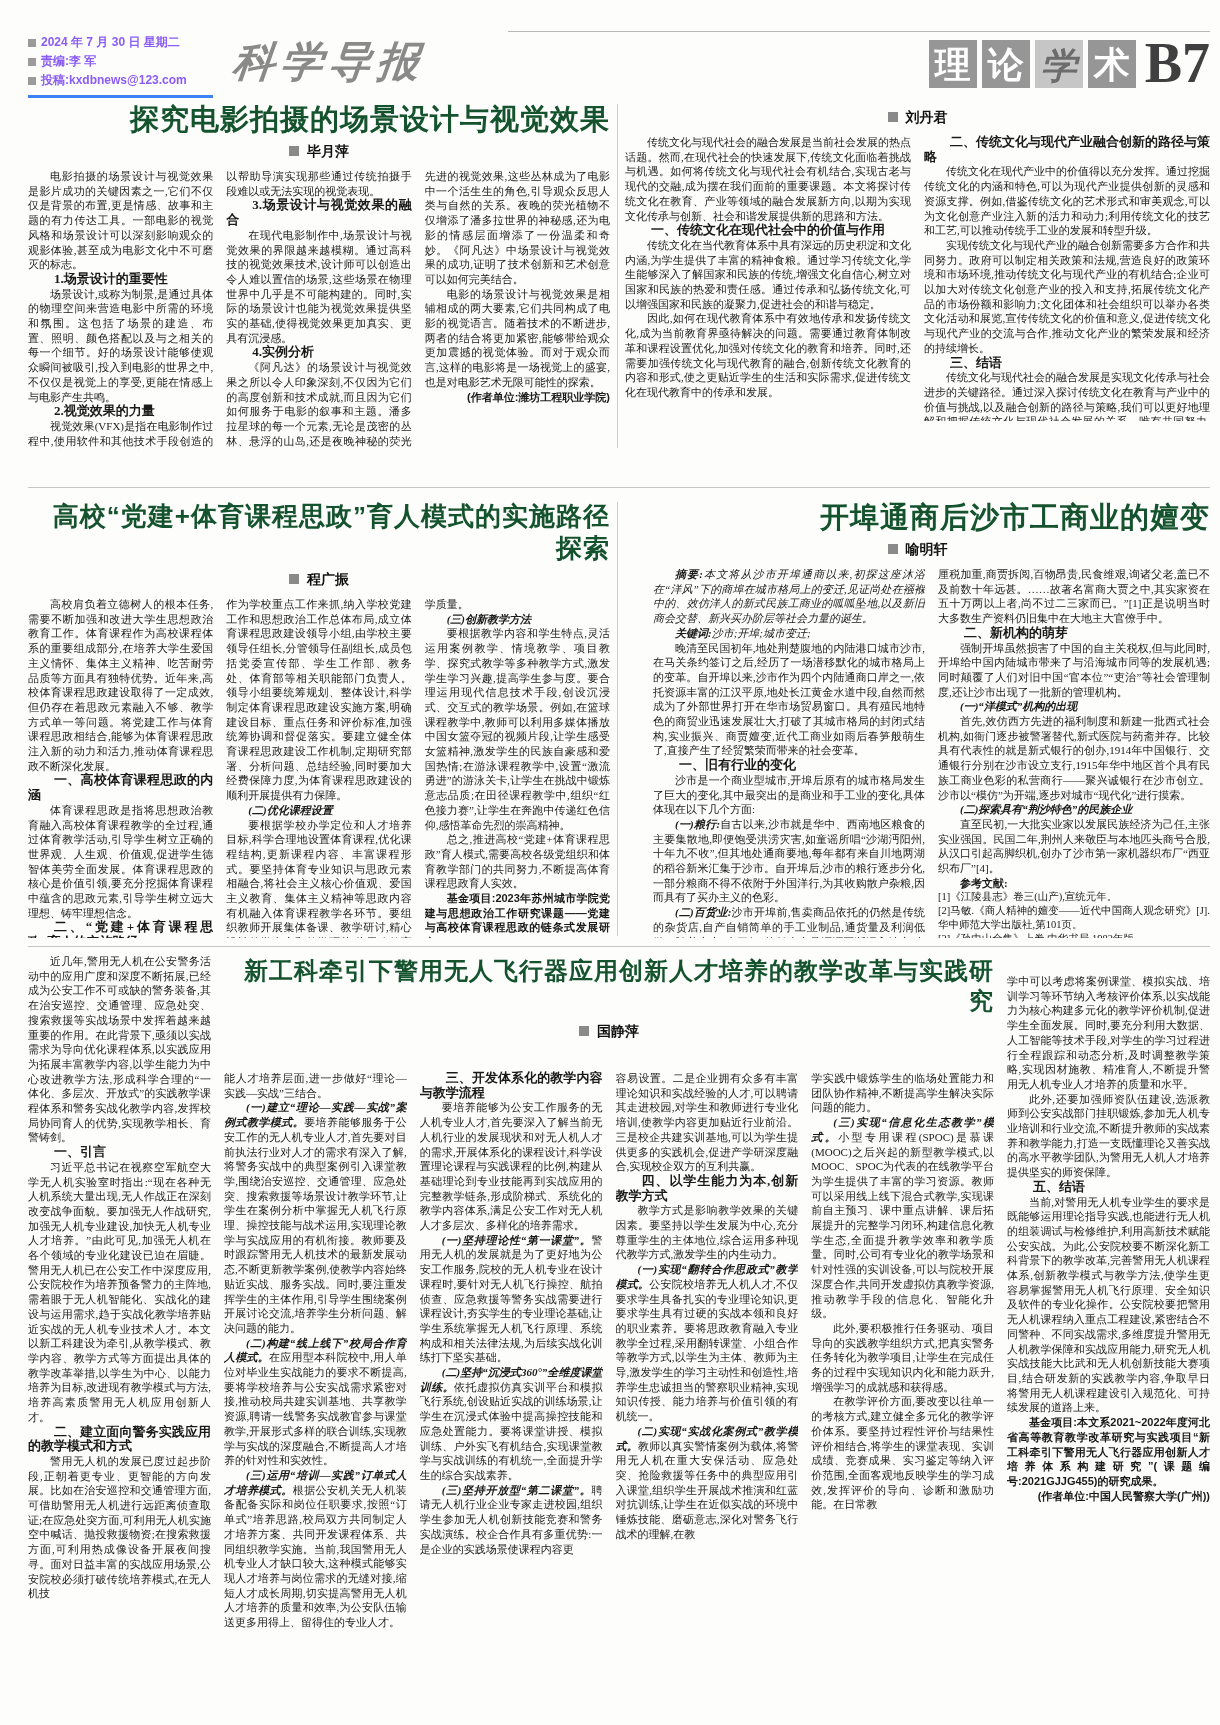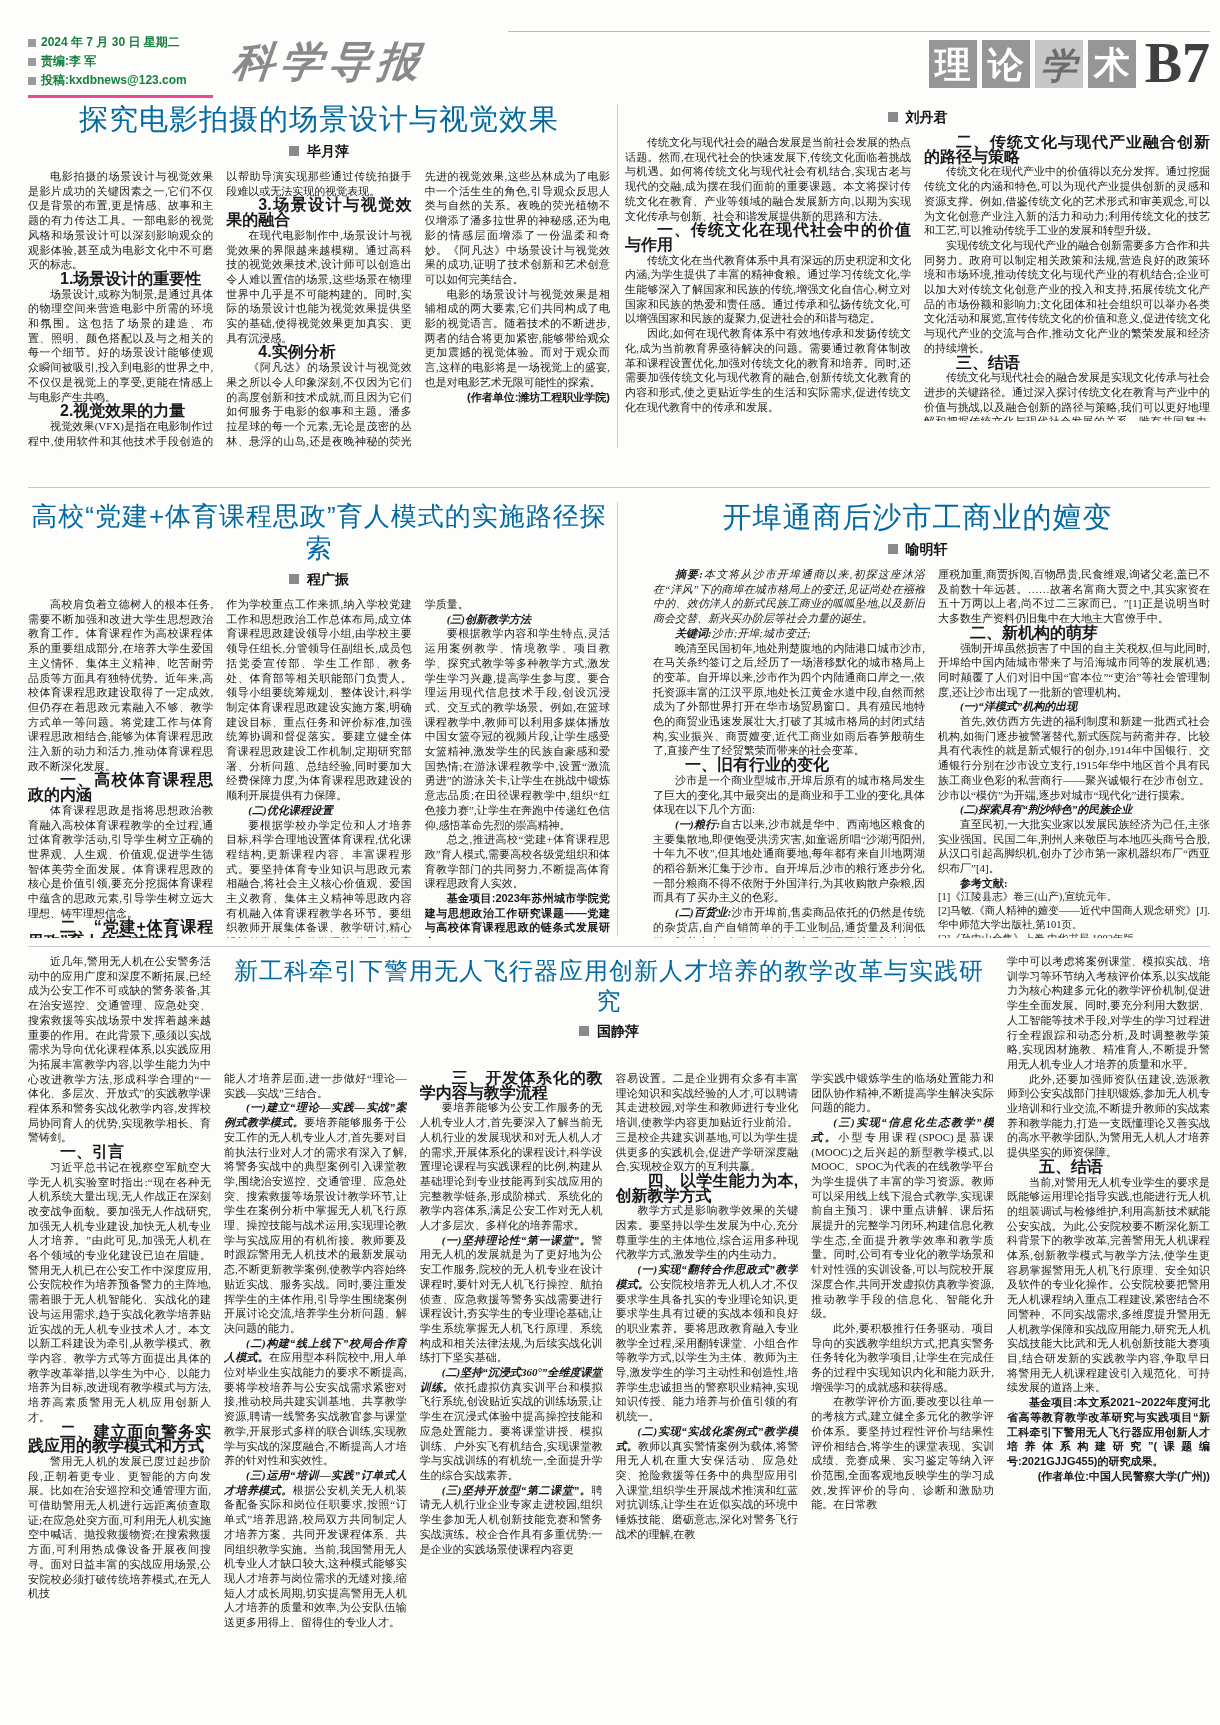--- a/index.html
+++ b/index.html
@@ -1,64 +1,64 @@
 <!DOCTYPE html>
 <html><head>
 <meta charset="utf-8">
 <style>
   html,body{margin:0;padding:0;background:#ffffff;}
   .page{position:relative;width:1220px;height:1725px;background:#fdfdfb;overflow:hidden;
         font-family:"Liberation Serif","DejaVu Serif",serif;color:#1a1a1a;}
   
   .masthead{position:absolute;left:28px;top:30px;width:1182px;height:66px;}
   .mh-left{position:absolute;left:0;top:3px;width:185px;font-family:"Liberation Sans","DejaVu Sans",sans-serif;
-           font-size:12px;font-weight:bold;line-height:19px;border-bottom:3px solid #ec4899;padding-bottom:5px;color:#15803d;}
+           font-size:12px;font-weight:bold;line-height:19px;border-bottom:3px solid #3b82f6;padding-bottom:5px;color:#8b5cf6;}
   .mh-row{white-space:nowrap;}
   .sq{display:inline-block;width:8px;height:8px;background:#9b9b9b;margin-right:5px;vertical-align:middle;}
   .mh-logo{position:absolute;left:205px;top:4px;font-size:42px;font-weight:bold;font-style:italic;
            color:#8a8a8a;letter-spacing:6px;font-family:"DejaVu Serif","Liberation Serif",serif;transform:skewX(-6deg);}
   .mh-rule{position:absolute;left:480px;top:1px;width:702px;height:1px;background:#b8b8b8;}
   .mh-right{position:absolute;right:0;top:8px;display:flex;align-items:flex-end;gap:5px;}
   .sec-box{width:48px;height:48px;background:#969696;color:#fff;text-align:center;line-height:50px;
            font-family:"Liberation Sans","DejaVu Sans",sans-serif;font-weight:bold;font-size:36px;}
   .sec-box.calli{background:#c6c6c6;color:#6c6c6c;font-family:"DejaVu Serif",serif;font-style:italic;}
   .page-no{font-family:"Liberation Serif",serif;font-weight:bold;font-size:56px;line-height:50px;color:#404040;margin-left:4px;}
   
   .hrule{position:absolute;height:1px;background:#c6c6c6;}
   .vrule{position:absolute;width:1px;background:#cccccc;}
   
   .article{position:absolute;overflow:hidden;}
-  .a-title{text-align:center;font-family:"Liberation Sans","DejaVu Sans",sans-serif;font-weight:normal;color:#0369a1;letter-spacing:1px;}
+  .a-title{text-align:right;font-family:"Liberation Sans","DejaVu Sans",sans-serif;font-weight:bold;color:#14532d;letter-spacing:1px;}
   .t29{font-size:29px;line-height:34px;}
   .t26{font-size:26px;line-height:32px;}
   .t24{font-size:24px;line-height:30px;}
   .byline{text-align:center;font-family:"Liberation Sans","DejaVu Sans",sans-serif;font-size:14px;font-weight:bold;
           margin:7px 0 8px;color:#111;}
   .bsq{display:inline-block;width:10px;height:10px;background:#8a8a8a;margin-right:8px;}
   .cols{display:flex;gap:13px;}
   .col{flex:1 1 0;overflow:hidden;text-align:justify;font-size:11px;line-height:14.7px;}
   
   .b{margin:0;}
   .b-p{text-indent:2em;}
   .b-c{}
-  .b-h{font-weight:bold;text-indent:2em;font-family:Liberation Sans, sans-serif;font-size:16px;}
+  .b-h{font-weight:bold;text-indent:2em;font-family:Liberation Serif, serif;font-size:13px;}
   .b-hsh{font-weight:bold;font-style:italic;text-indent:2em;}
   .lead{font-weight:bold;font-style:italic;}
   .b-abs{font-style:italic;text-indent:2em;}
   .b-kw{font-style:italic;text-indent:2em;}
   .b-refh{font-weight:bold;text-indent:2em;}
   .b-ref{font-size:10.5px;line-height:14px;}
   .b-fund{font-weight:bold;text-indent:2em;font-family:"Liberation Sans","DejaVu Sans",sans-serif;font-size:11px;}
   .b-unit{font-weight:bold;text-align:right;font-family:"Liberation Sans","DejaVu Sans",sans-serif;font-size:11px;}
   
   .a5-wrap{display:flex;gap:13px;height:100%;}
   .a5-col-narrow{width:183px;flex:none;}
   .a5-mid{width:770px;flex:none;display:flex;flex-direction:column;gap:16px;}
   .a5-mid .cols{flex:1;overflow:hidden;}
-  .a5-col-last{flex:1 1 0;}
+  .a5-col-last{flex:1 1 0;margin-top:20px;}
   .a5-titleblock{padding-top:2px;margin-bottom:6px;}
 </style>
 </head>
 <body>
 
 <div class="page">
 
   <div class="masthead">
     <div class="mh-left">
       <div class="mh-row"><span class="sq"></span><span>2024 年 7 月 30 日  星期二</span></div>

